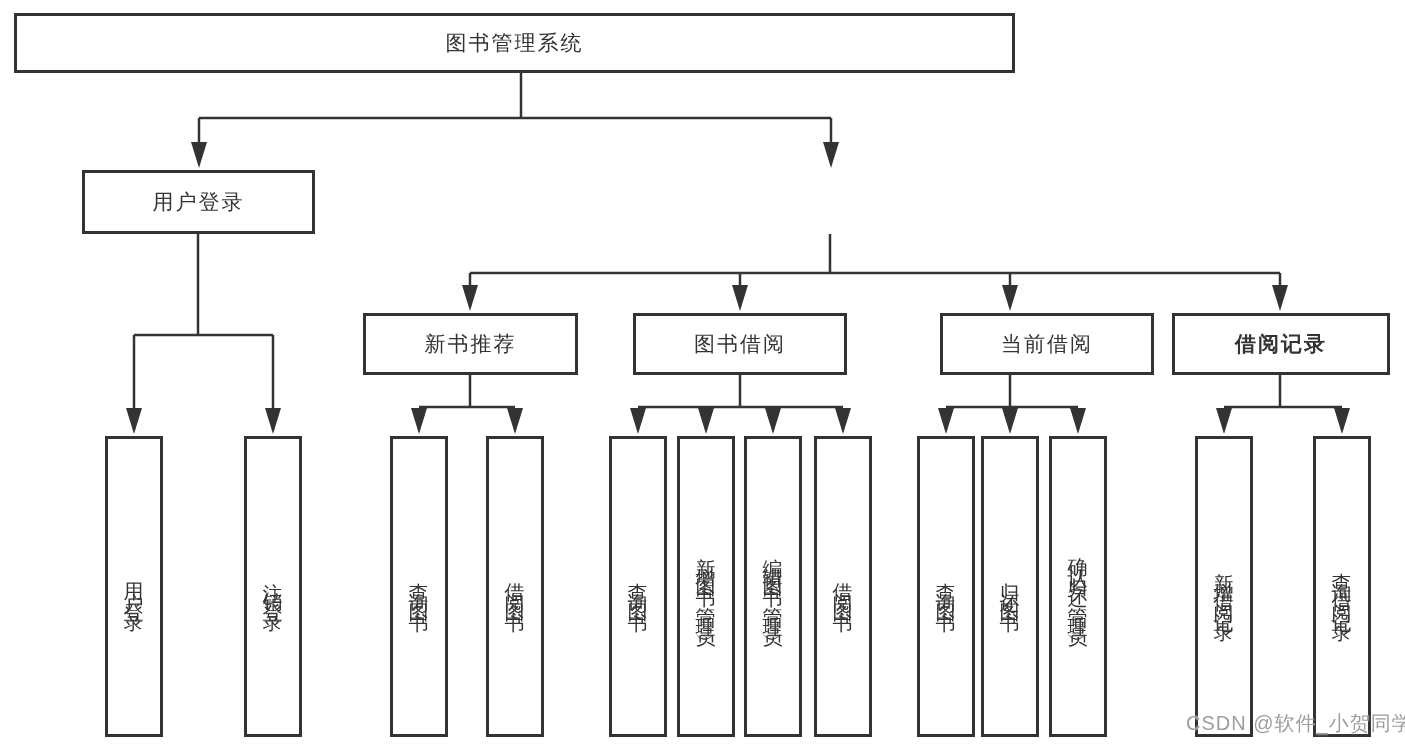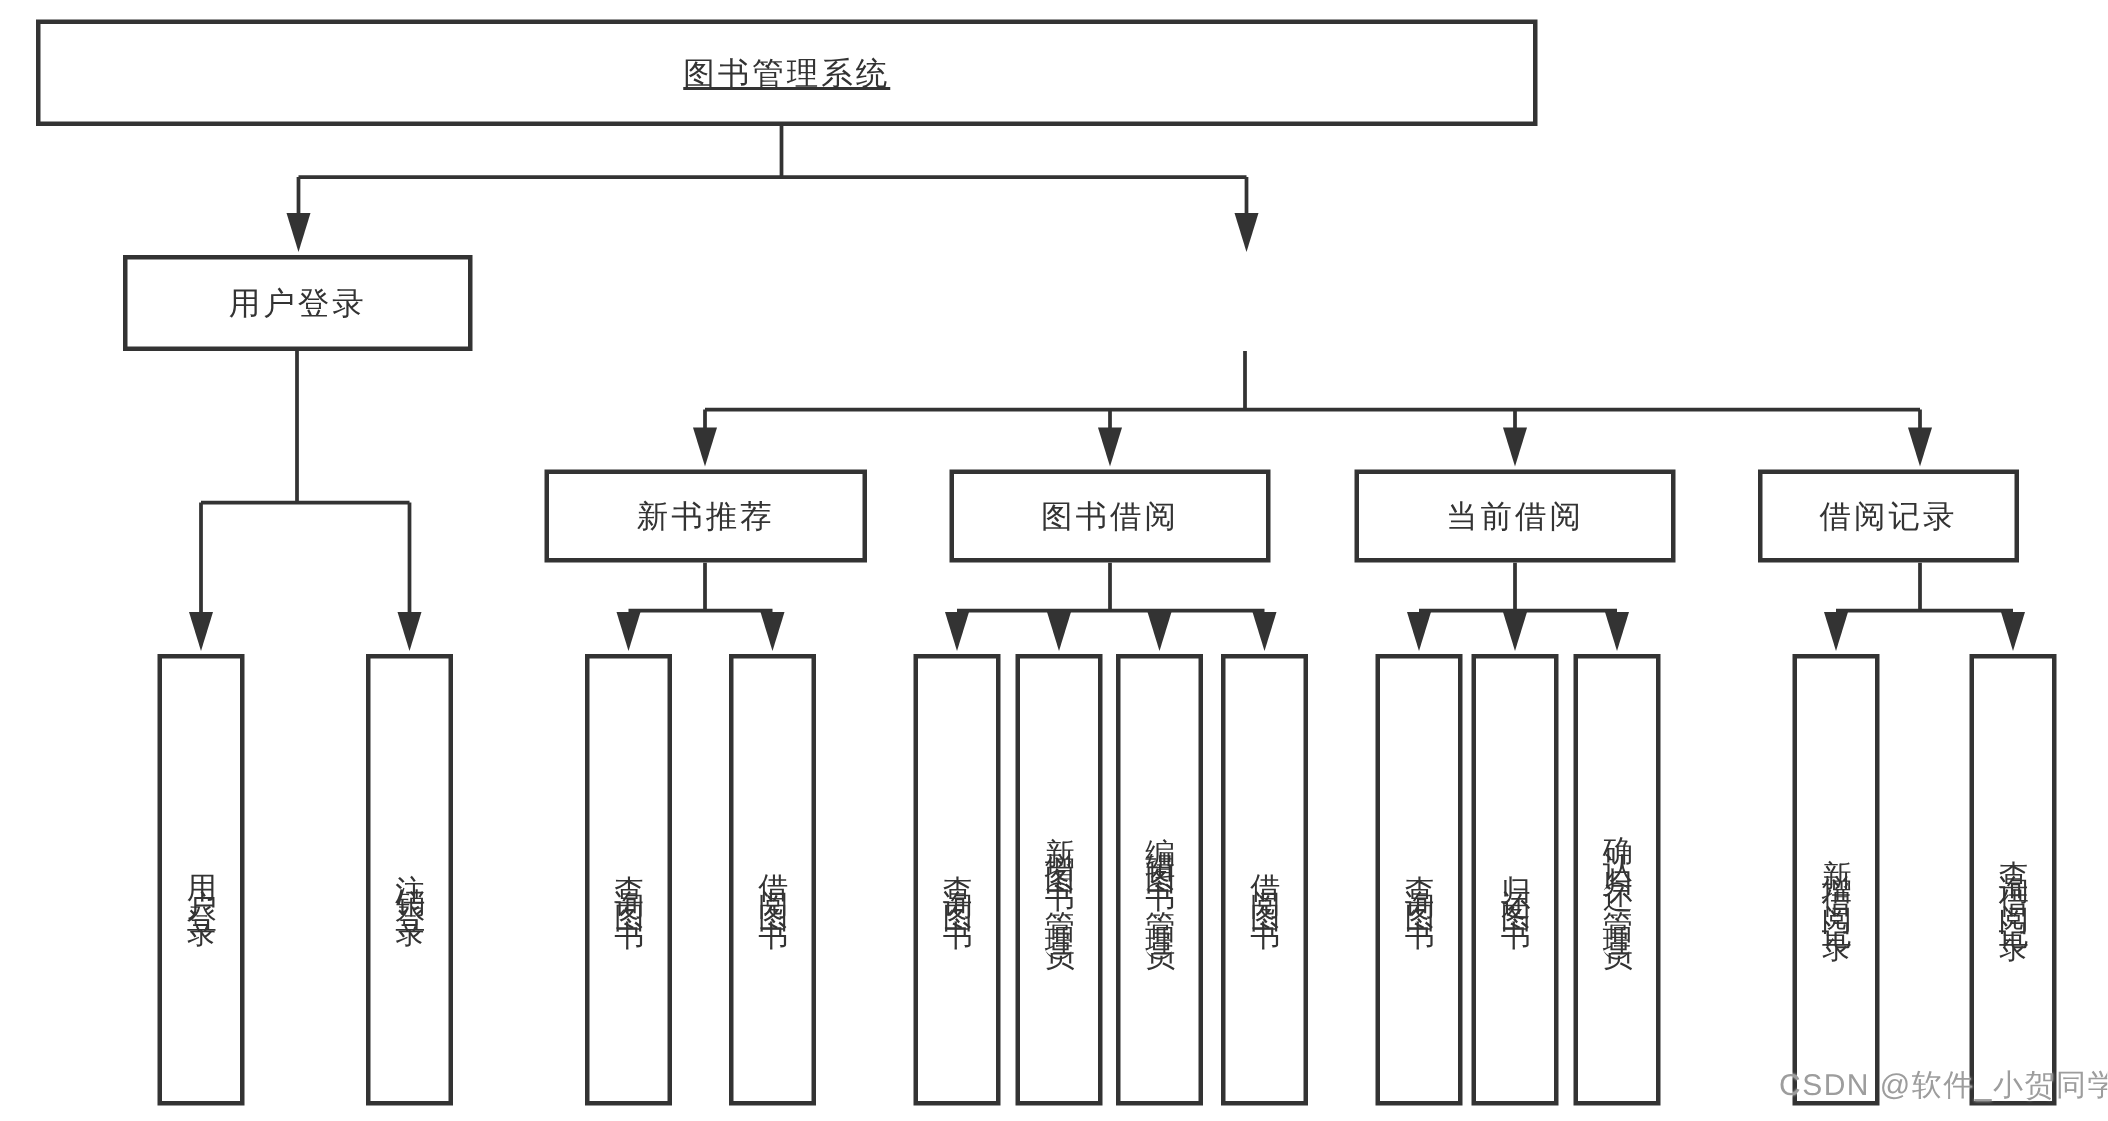--- a/index.html
+++ b/index.html
@@ -117,38 +117,38 @@
       <polygon points="765,408 781,408 773,434"></polygon>
       <polygon points="835,408 851,408 843,434"></polygon>
       <polygon points="938,408 954,408 946,434"></polygon>
       <polygon points="1002,408 1018,408 1010,434"></polygon>
       <polygon points="1070,408 1086,408 1078,434"></polygon>
       <polygon points="1216,408 1232,408 1224,434"></polygon>
       <polygon points="1334,408 1350,408 1342,434"></polygon>
     </g>
   </svg>
 
-  <div class="box" style="left:24px; top:13px; width:1001px; height:71px;text-decoration:underline;">
+  <div class="box" style="left:14px; top:13px; width:1001px; height:60px;">
     <span class="h-label">图书管理系统</span>
   </div>
 
   <div class="box lvl2" style="left:82px; width:233px;">
     <span class="h-label">用户登录</span>
   </div>
 
   <div class="box lvl3" style="left:363px; width:215px;">
     <span class="h-label">新书推荐</span>
   </div>
   <div class="box lvl3" style="left:633px; width:214px;align-items:center;">
     <span class="h-label">图书借阅</span>
   </div>
-  <div class="box lvl3" style="left:903px; width:214px;">
+  <div class="box lvl3" style="left:940px; width:214px;">
     <span class="h-label">当前借阅</span>
   </div>
-  <div class="box lvl3" style="left:1172px; width:174px;">
+  <div class="box lvl3" style="left:1172px; width:218px;font-weight:bold;">
     <span class="h-label">借阅记录</span>
   </div>
 
   <div class="box leaf" style="left:105px;">
     <span class="v-label">用户登录</span>
   </div>
   <div class="box leaf" style="left:244px;">
     <span class="v-label">注销登录</span>
   </div>
 

